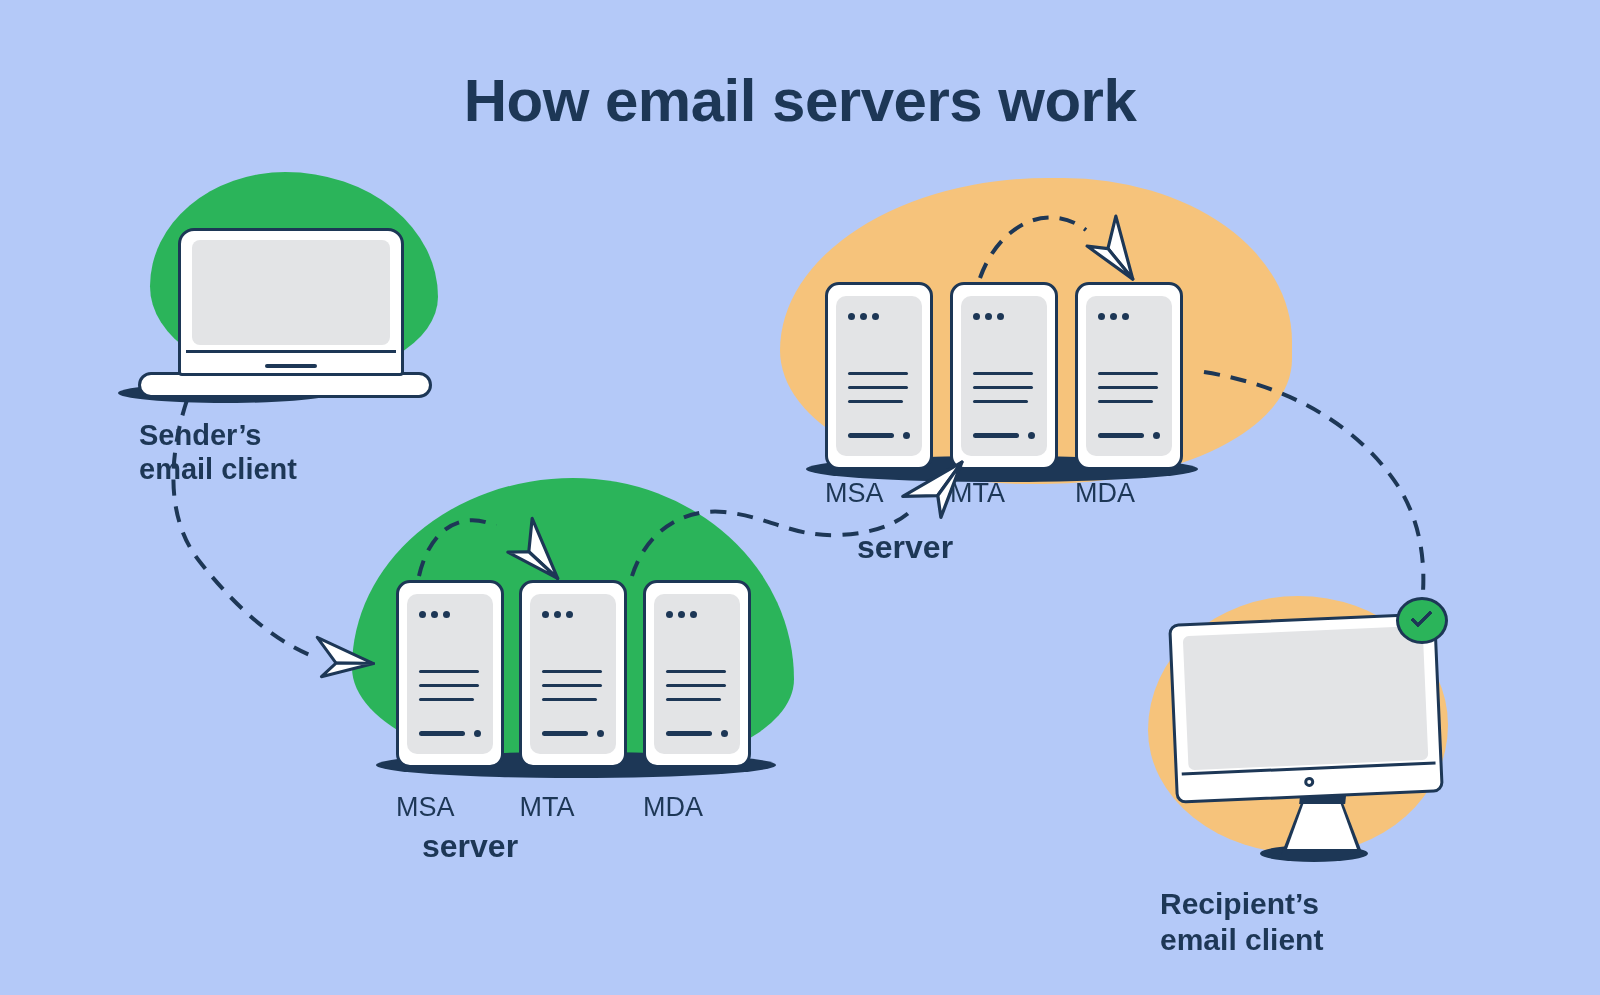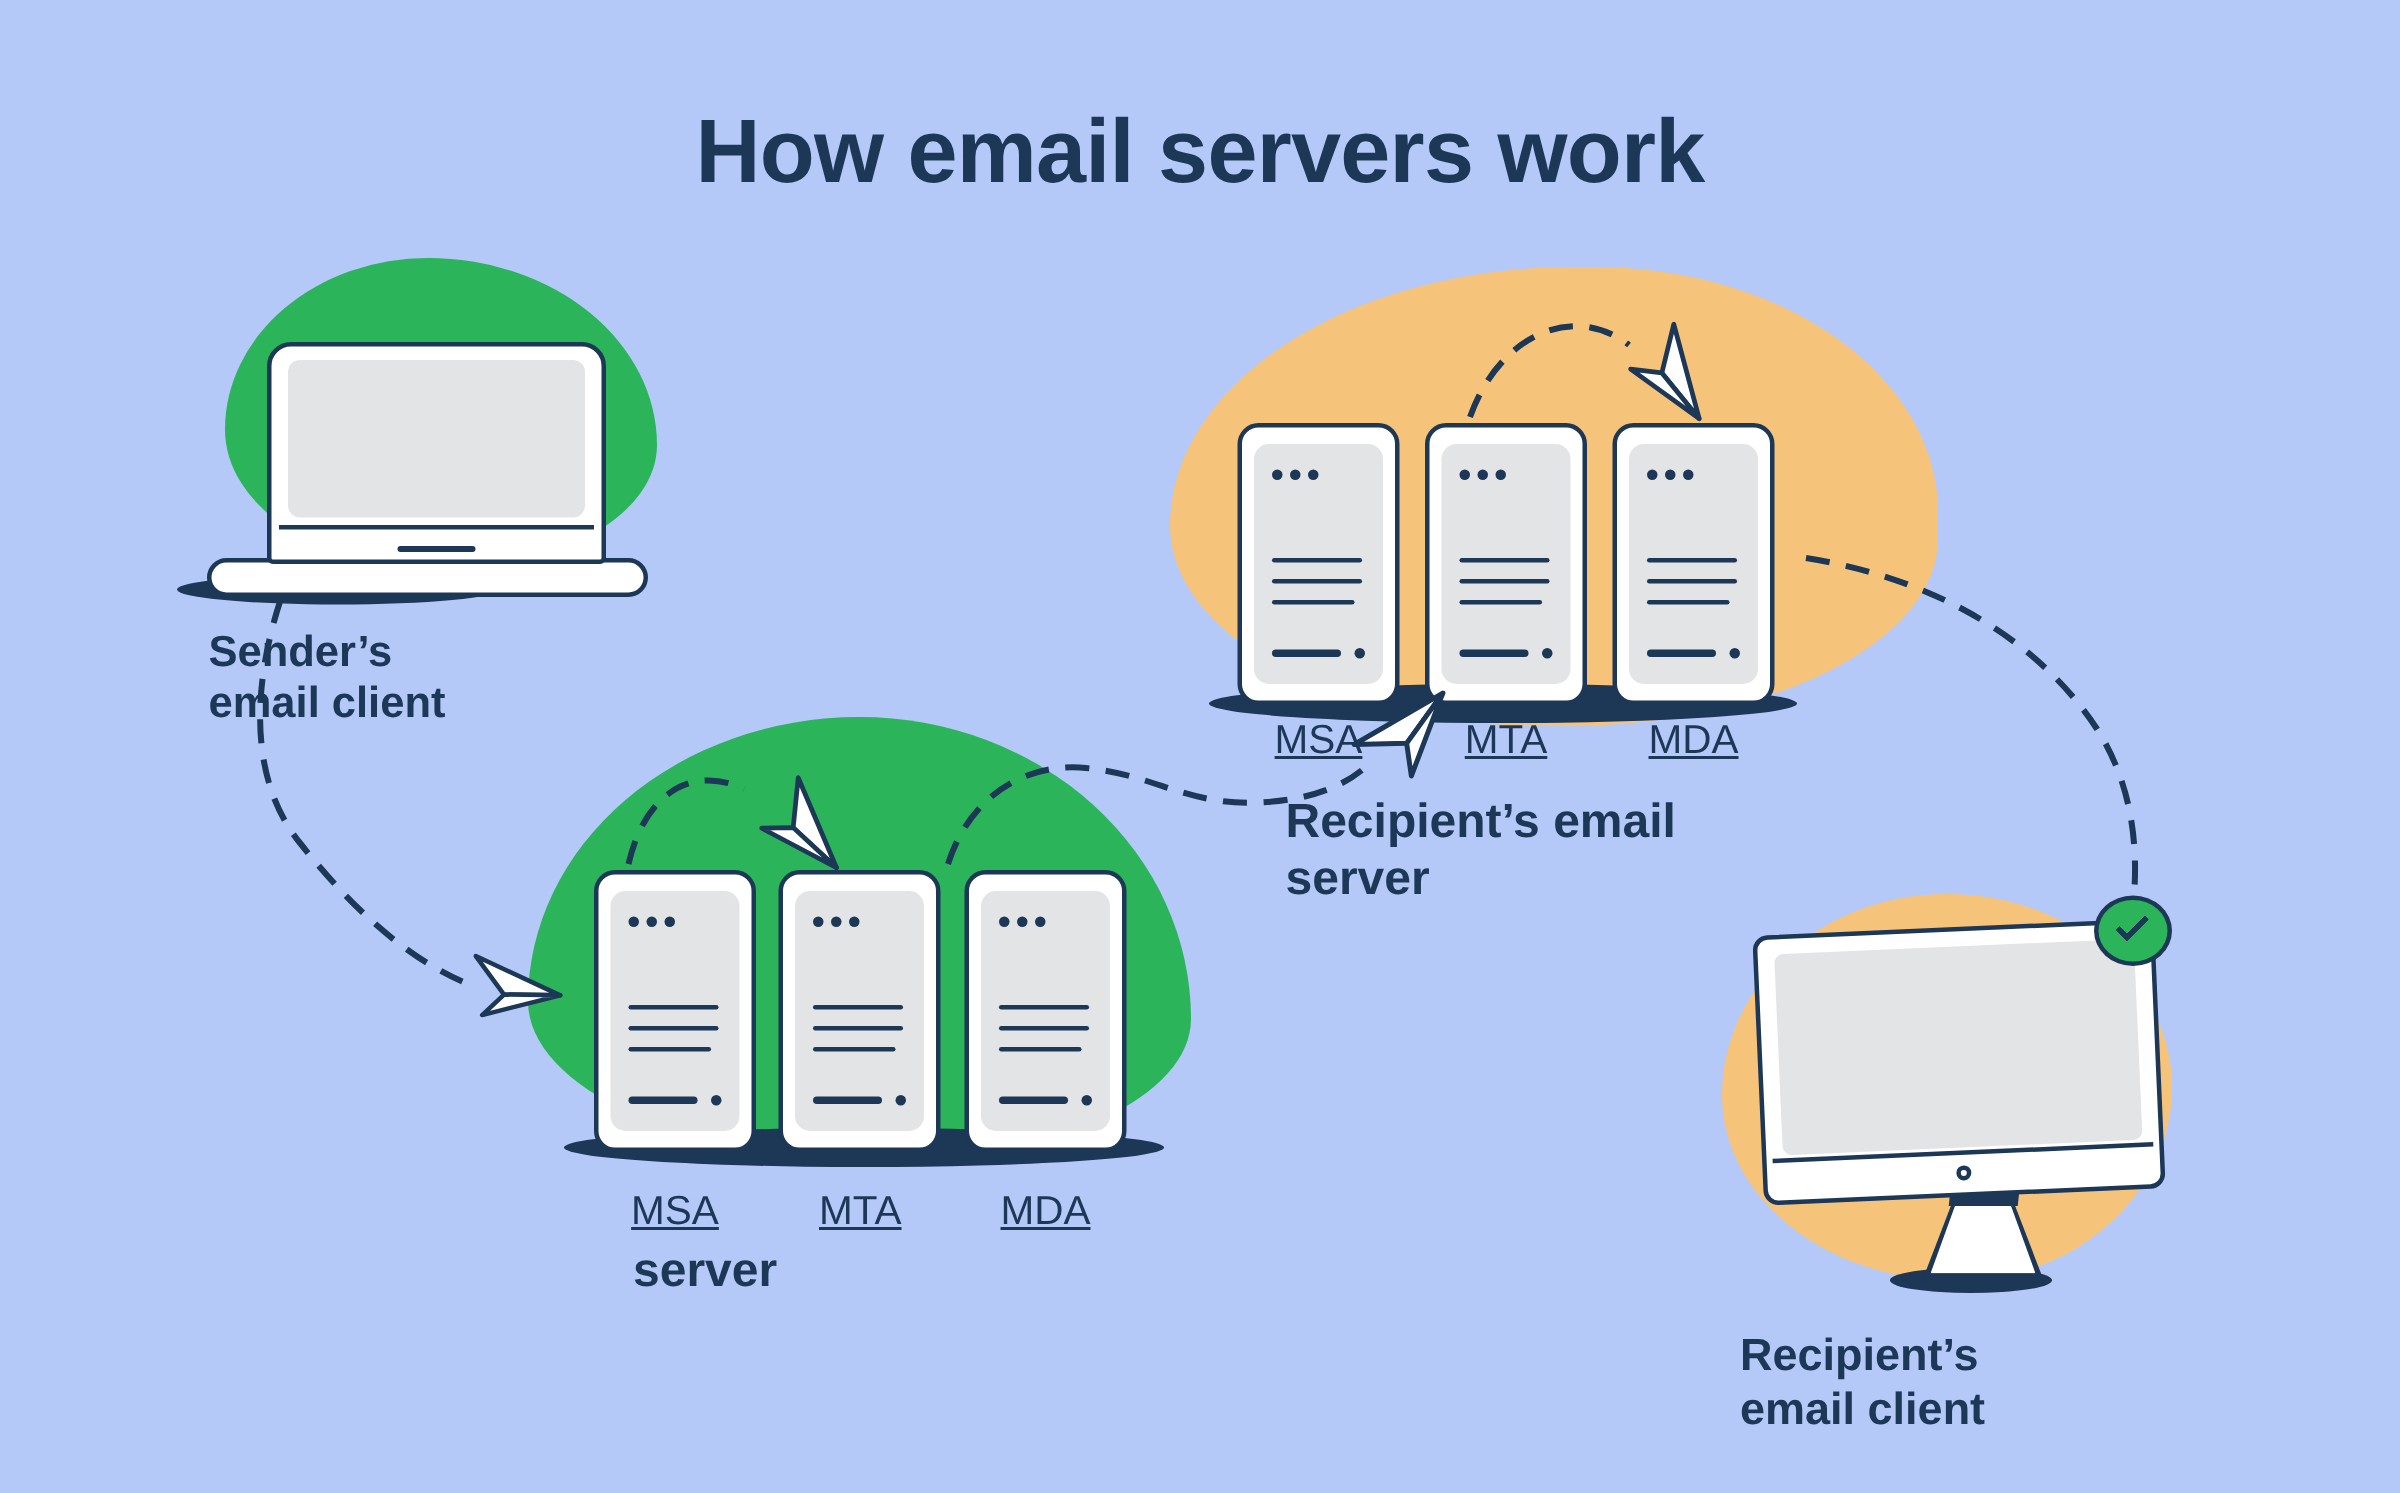--- a/index.html
+++ b/index.html
@@ -78,21 +78,21 @@
   
   .check-circle{position:absolute;left:1396px;top:597px;width:52px;height:47px;
     background:var(--green);border:3.5px solid var(--navy);border-radius:50%;}
   .check-mark{position:absolute;left:12px;top:11px;width:21px;height:11px;
     border-left:4.5px solid var(--navy);border-bottom:4.5px solid var(--navy);
     transform:rotate(-45deg);border-radius:1px;}
 
   
   .unit-labels{position:absolute;display:flex;justify-content:space-between;
     font-size:27px;font-weight:500;color:var(--navy);}
-  .unit-labels span{width:108px;text-align:center;text-decoration:underline;}
+  .unit-labels span{width:108px;text-align:left;}
   .sender-units{left:396px;top:792px;width:355px;}
   .recipient-units{left:825px;top:478px;width:358px;}
   .group-label{position:absolute;width:300px;font-weight:700;color:var(--navy);}
   .group-label span{display:block;}
   .sender-client-label{left:139px;top:418px;font-size:29px;line-height:34px;}
   .sender-server-label{left:422px;top:827px;font-size:32px;line-height:38px;}
   .recipient-server-label{left:857px;top:528px;font-size:32px;line-height:38px;}
   .recipient-client-label{left:1160px;top:886px;font-size:30px;line-height:36px;}
 
   
@@ -254,21 +254,20 @@
   </div>
 
   <div class="group-label sender-client-label">
     <span>Sender’s</span>
     <span>email client</span>
   </div>
   <div class="group-label sender-server-label">
     <span>server</span>
   </div>
   <div class="group-label recipient-server-label">
-    <span>Recipient’s email</span>
     <span>server</span>
   </div>
   <div class="group-label recipient-client-label">
     <span>Recipient’s</span>
     <span>email client</span>
   </div>
 
   <svg class="overlay" width="1600" height="995" viewBox="0 0 1600 995">
     <defs>
       <g id="plane">

